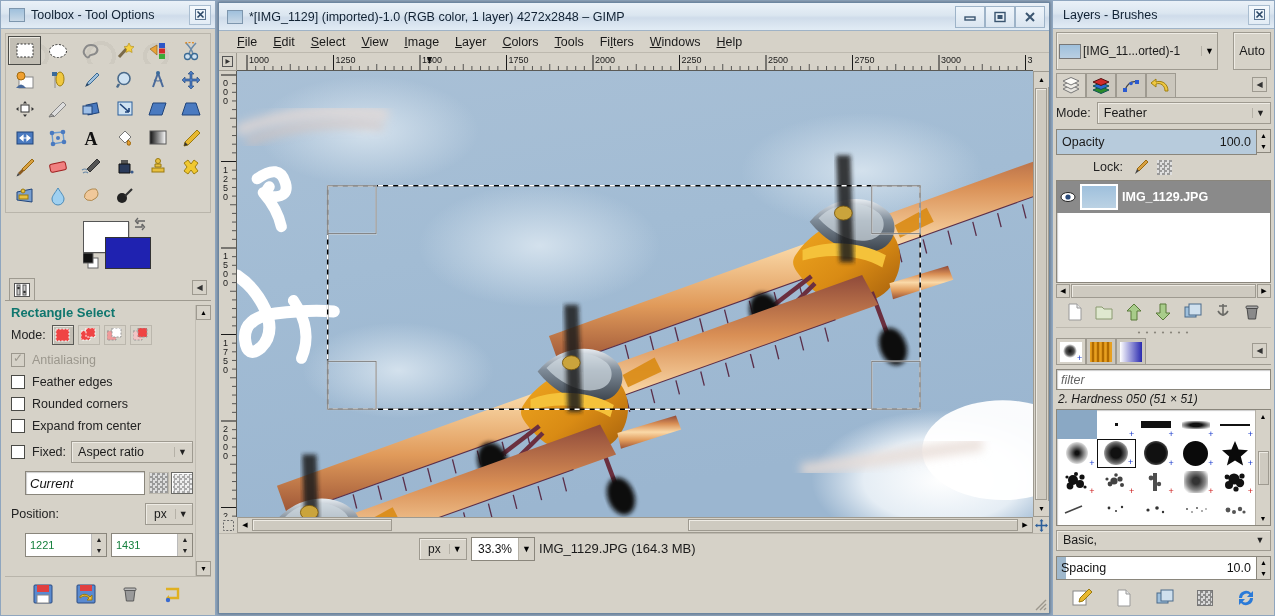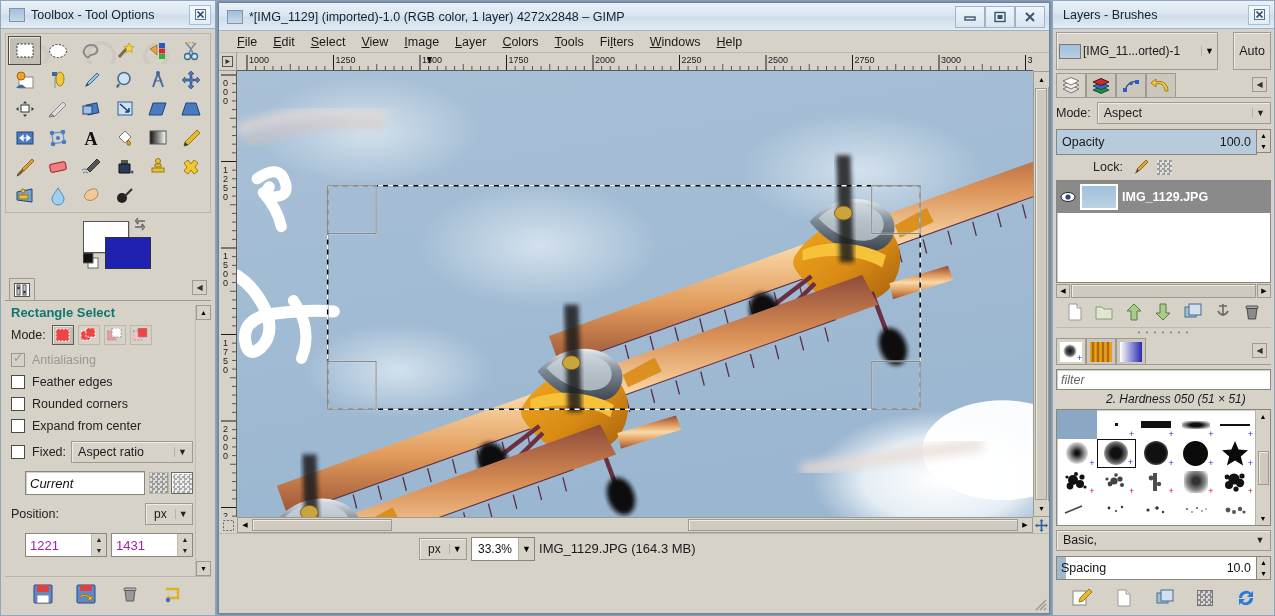--- a/index.html
+++ b/index.html
@@ -131,21 +131,21 @@
   .combo .cv { flex: 1; font-size: 12.5px; color: #1a1a1a; }
   .combo .arr { width: 16px; text-align: center; font-size: 9px; color: #222;
                 border-left: 1px solid #b5b1a7; }
   .txtfield {
     background: #fff; border: 1px solid #8a867c; height: 24px;
     display: flex; align-items: center; padding: 0 4px;
     font-size: 13px; color: #111;
     box-shadow: inset 1px 1px 1px #ccc;
   }
   .spin { display: flex; align-items: stretch; background: #fff; border: 1px solid #8a867c; height: 24px; }
-  .spin .sv { flex: 1; padding: 0 4px; display: flex; align-items: center; font-size: 13px; color: #a21caf; }
+  .spin .sv { flex: 1; padding: 0 4px; display: flex; align-items: center; font-size: 11px; color: #15803d; }
   .spin .sb { width: 15px; border-left: 1px solid #bbb; display: flex; flex-direction: column;
               background: #d6d2c8; }
   .spin .sb div { flex: 1; display: flex; align-items: center; justify-content: center; font-size: 7px; color: #222; }
   .opt-scroll { width: 16px; background: #d6d2c8; border-left: 1px solid #c2beb4;
                 display: flex; flex-direction: column; align-items: center; justify-content: space-between; }
   .sc-btn { width: 15px; height: 15px; background: #d6d2c8; border: 1px solid #9e9a90;
             display: flex; align-items: center; justify-content: center; font-size: 7px; }
   .toolbox-bottom {
     height: 34px; border-top: 1px solid #b9b5ab;
     display: flex; align-items: center; justify-content: space-around; padding: 0 16px;
@@ -228,21 +228,21 @@
     box-shadow: inset 1px 1px 1px #ccc; }
   .layerrow { display: flex; align-items: center; background: #8a8a8a; height: 32px; padding: 0 3px; gap: 4px; }
   .layerrow .lthumb { width: 38px; height: 26px; border: 2px solid #fff;
     background: linear-gradient(180deg,#9fc0dc 0%,#bbd2e4 100%); flex: none; }
   .layerrow .lname { color: #fff; font-size: 12.5px; font-weight: bold; white-space: nowrap; overflow: hidden; }
   .btnrow { display: flex; align-items: center; justify-content: space-around; height: 28px; padding: 0 4px; }
   .separator-dots { height: 10px; display: flex; align-items: center; justify-content: center;
     border-top: 1px solid #bdb9af; margin-top: 2px; }
   .brushfilter { background: #fff; border: 1px solid #8a867c; height: 22px; display: flex; align-items: center;
     padding: 0 4px; font-size: 12.5px; color: #666; font-style: italic; box-shadow: inset 1px 1px 1px #ccc; }
-  .brushname { font-size: 12px; font-style: italic; color: #1a1a1a; padding: 2px 0 3px 2px; margin-left: 48px; }
+  .brushname { font-size: 12px; font-style: italic; color: #1a1a1a; padding: 2px 0 3px 2px; }
   .brushgrid-wrap { background: #fff; border: 1px solid #8a867c; height: 122px; display: flex;
     box-shadow: inset 1px 1px 1px #ccc; }
   .brushgrid { flex: 1; display: grid; grid-template-columns: repeat(5, 1fr);
     grid-template-rows: repeat(4, 1fr); }
   .bcell { display: flex; align-items: center; justify-content: center; position: relative; overflow: hidden; }
   .bcell.sel { border: 1px solid #111; }
   .bcell .plus { position: absolute; right: 2px; bottom: 0px; font-size: 9px; color: #1a3acc; }
   .bcell .plus.red { color: #cc1a1a; }
   .vsb { width: 15px; background: #d6d2c8; border-left: 1px solid #b5b1a7;
     display: flex; flex-direction: column; justify-content: space-between; align-items: center; }
@@ -1116,21 +1116,21 @@
         <svg width="20" height="17" viewBox="0 0 20 17">
           <path d="M17 14 C17 6 10 3 5 5 L5 2 L0 6 L5 10 L5 7 C9 5.5 14 8 14 14 Z" fill="#f0c840" stroke="#a08010"></path>
         </svg>
       </div>
       <div class="dock-menu-btn" style="top:4px">◀</div>
     </div>
 
     <div class="opt-row" style="margin-bottom:5px">
       <span class="lbl">Mode:</span>
       <div class="combo" style="flex:1">
-        <span class="cv">Aspect</span>
+        <span class="cv">Feather</span>
         <span class="arr">▼</span>
       </div>
     </div>
 
     <div style="display:flex;align-items:stretch;height:24px;margin-bottom:6px;">
       <div style="flex:1;background:#b7cbdc;border:1px solid #8a867c;display:flex;align-items:center;padding:12px 5px;">
         <span style="flex:1;font-size:12.5px;color:#1a1a1a;">Opacity</span>
         <span style="font-size:12.5px;color:#1a1a1a;">100.0</span>
       </div>
       <div style="width:14px;background:#d6d2c8;border:1px solid #8a867c;border-left:none;display:flex;flex-direction:column;">

